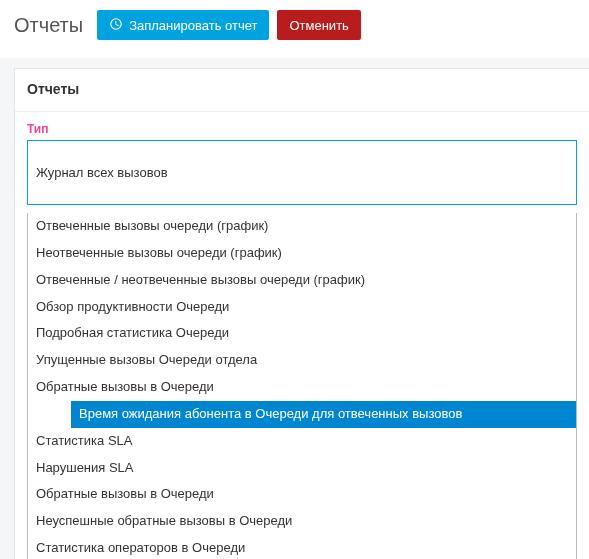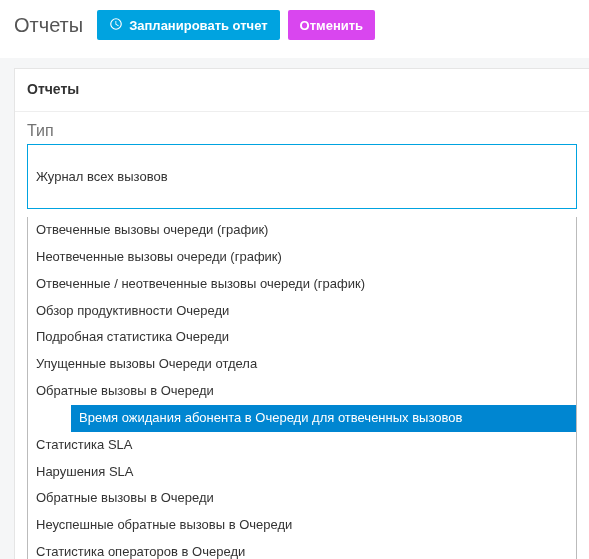--- a/index.html
+++ b/index.html
@@ -1,26 +1,26 @@
 <!DOCTYPE html>
 <html><head>
 <meta charset="utf-8">
 <style>
   * { box-sizing: border-box; margin: 0; padding: 0; }
   html, body { width: 589px; height: 559px; overflow: hidden; background: #f5f6f7; font-family: Arial, Helvetica, sans-serif; }
   .topbar { display: flex; align-items: center; gap: 8px; padding: 10px 14px 18px 14px; background: #fff; }
   .page-title { font-size: 20px; color: #555; font-weight: 400; margin-right: 6px; }
-  .btn { display: inline-flex; align-items: center; gap: 6px; height: 30px; padding: 0 12px; border-radius: 2px; font-size: 13px; cursor: pointer; border: none; color: #fff; font-weight: bold; }
+  .btn { display: inline-flex; align-items: center; gap: 6px; height: 30px; padding: 0 12px; border-radius: 2px; font-size: 13px; cursor: pointer; border: none; color: #fff; }
   .btn-primary { background: #00a3e0; }
-  .btn-dark { background: #d946ef; }
+  .btn-dark { background: #b91c1c; }
   .btn svg { width: 14px; height: 14px; fill: #fff; }
   .panel { margin: 10px 0 0 14px; background: #fff; border: 1px solid #e5e5e5; border-right: none; }
   .panel-header { padding: 12px 12px 14px 12px; font-size: 14px; font-weight: 700; color: #333; border-bottom: 1px solid #eee; }
   .field-wrap { padding: 10px 12px 8px 12px; }
-  .field-label { font-size: 16px; color: #737373; margin-bottom: 4px; }
+  .field-label { font-size: 12px; color: #ec4899; margin-bottom: 4px; font-weight: bold; }
   .select-box { border: 1px solid #00a3e0; padding: 24px 8px; font-size: 13px; color: #333; background: #fff; cursor: pointer; }
   .dropdown { border: 1px solid #bbb; border-top: none; margin: 0 12px; background: #fff; }
   .option { padding: 4px 8px; font-size: 13px; color: #333; cursor: pointer; line-height: 1.45; white-space: nowrap; overflow: hidden; }
   .option.highlighted { background: #0086d1; color: #ffffff; margin-left: 43px; }
 </style>
 </head>
 <body>
 
 <div class="topbar">
   <span class="page-title">Отчеты</span>

